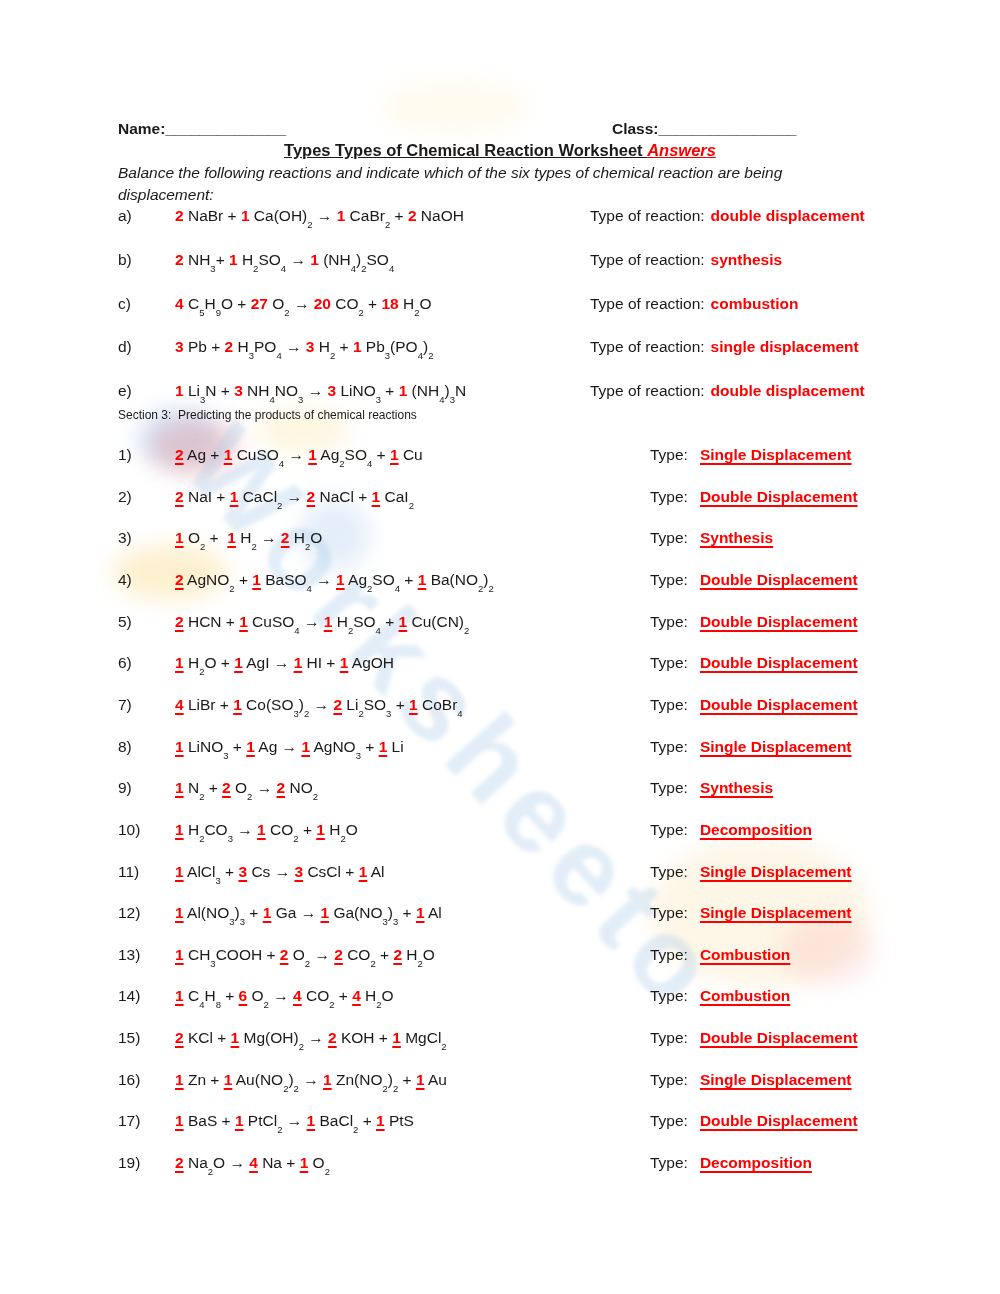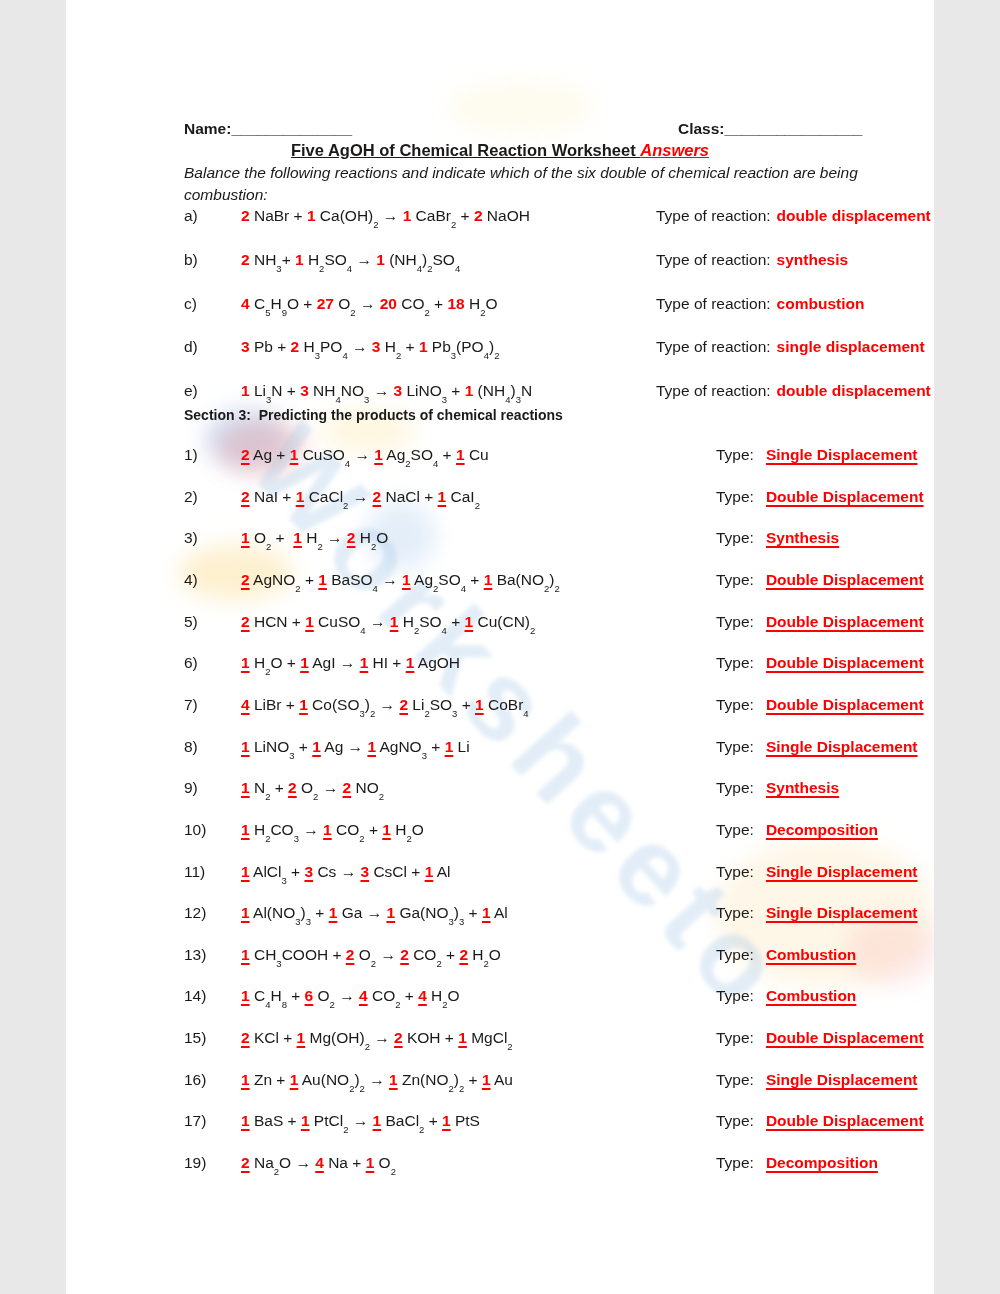--- a/index.html
+++ b/index.html
@@ -1,18 +1,18 @@
 <!DOCTYPE html>
 <html><head>
 <meta charset="utf-8">
 <style>
   html,body{margin:0;padding:0;background:#e8e8e8;}
   .page{
     position:relative;
-    width:868px;height:1294px;
+    width:1000px;height:1294px;
     margin:0 auto;
     background:#ffffff;
     font-family:"Liberation Sans",sans-serif;
     color:#1c1919;
     overflow:hidden;
   }
   .content{position:relative;z-index:2;}
   
   .decor{position:absolute;inset:0;z-index:1;pointer-events:none;}
   .blob{position:absolute;border-radius:50%;filter:blur(11px);}
@@ -34,21 +34,21 @@
   }
   .title .t-main{text-decoration:underline;}
   .title .t-ans{color:#fe0000;font-style:italic;text-decoration:underline;margin-top:32px;}
   .instr{
     position:absolute;left:118px;width:760px;
     font-size:15.5px;font-style:italic;line-height:22px;
   }
   .instr1{top:162px;} .instr2{top:184px;}
   .sec3-head{
     position:absolute;left:118px;top:404px;
-    font-size:14px;font-weight:700;line-height:22px;white-space:pre;
+    font-size:12px;font-weight:400;line-height:22px;white-space:pre;
   }
   
   .row{position:absolute;left:0;width:1000px;height:22px;line-height:22px;font-size:15.5px;white-space:pre;}
   .ilabel{position:absolute;left:118px;}
   .eq{position:absolute;left:175px;}
   .typecol{position:absolute;}
   .coef{color:#fe0000;font-weight:700;}
   .answer{color:#fe0000;font-weight:700;}
   .rows-num .coef,
   .rows-num .answer{
@@ -75,24 +75,24 @@
     <div class="blob" style="left:380px;top:80px;width:150px;height:55px;background:rgba(250,218,125,0.12);"></div>
     <div class="watermark">Worksheeto</div>
   </div>
 
   <div class="content">
 
     <div class="hdr hdr-name"><span>Name:</span><span>______________</span></div>
 
     <div class="hdr hdr-class"><span>Class:</span><span>________________</span></div>
 
-    <div class="title"><span class="t-main">Five AgOH of Chemical Reaction Worksheet </span><span class="t-ans">Answers</span></div>
+    <div class="title"><span class="t-main">Types Types of Chemical Reaction Worksheet </span><span class="t-ans">Answers</span></div>
 
-    <div class="instr instr1">Balance the following reactions and indicate which of the six double of chemical reaction are being</div>
-    <div class="instr instr2">combustion:</div>
+    <div class="instr instr1">Balance the following reactions and indicate which of the six types of chemical reaction are being</div>
+    <div class="instr instr2">displacement:</div>
 
     <div class="rows-ae" id="rows-ae">
         <div class="row" style="top: 205px;"><span class="ilabel">a)</span><span class="eq"><span class="coef">2</span> NaBr + <span class="coef">1</span> Ca(OH)<sub>2</sub> <span class="arrow">→</span> <span class="coef">1</span> CaBr<sub>2</sub> + <span class="coef">2</span> NaOH</span><span class="typecol" style="left: 590px;"><span style="margin-right: 6px;">Type of reaction:</span><span class="answer">double displacement</span></span></div>
         <div class="row" style="top: 249px;"><span class="ilabel">b)</span><span class="eq"><span class="coef">2</span> NH<sub>3</sub>+ <span class="coef">1</span> H<sub>2</sub>SO<sub>4</sub> <span class="arrow">→</span> <span class="coef">1</span> (NH<sub>4</sub>)<sub>2</sub>SO<sub>4</sub></span><span class="typecol" style="left: 590px;"><span style="margin-right: 6px;">Type of reaction:</span><span class="answer">synthesis</span></span></div>
         <div class="row" style="top: 293px;"><span class="ilabel">c)</span><span class="eq"><span class="coef">4</span> C<sub>5</sub>H<sub>9</sub>O + <span class="coef">27</span> O<sub>2</sub> <span class="arrow">→</span> <span class="coef">20</span> CO<sub>2</sub> + <span class="coef">18</span> H<sub>2</sub>O</span><span class="typecol" style="left: 590px;"><span style="margin-right: 6px;">Type of reaction:</span><span class="answer">combustion</span></span></div>
         <div class="row" style="top: 336px;"><span class="ilabel">d)</span><span class="eq"><span class="coef">3</span> Pb + <span class="coef">2</span> H<sub>3</sub>PO<sub>4</sub> <span class="arrow">→</span> <span class="coef">3</span> H<sub>2</sub> + <span class="coef">1</span> Pb<sub>3</sub>(PO<sub>4</sub>)<sub>2</sub></span><span class="typecol" style="left: 590px;"><span style="margin-right: 6px;">Type of reaction:</span><span class="answer">single displacement</span></span></div>
         <div class="row" style="top: 380px;"><span class="ilabel">e)</span><span class="eq"><span class="coef">1</span> Li<sub>3</sub>N + <span class="coef">3</span> NH<sub>4</sub>NO<sub>3</sub> <span class="arrow">→</span> <span class="coef">3</span> LiNO<sub>3</sub> + <span class="coef">1</span> (NH<sub>4</sub>)<sub>3</sub>N</span><span class="typecol" style="left: 590px;"><span style="margin-right: 6px;">Type of reaction:</span><span class="answer">double displacement</span></span></div>
       </div>
 
     <div class="sec3-head">Section 3:  Predicting the products of chemical reactions</div>

